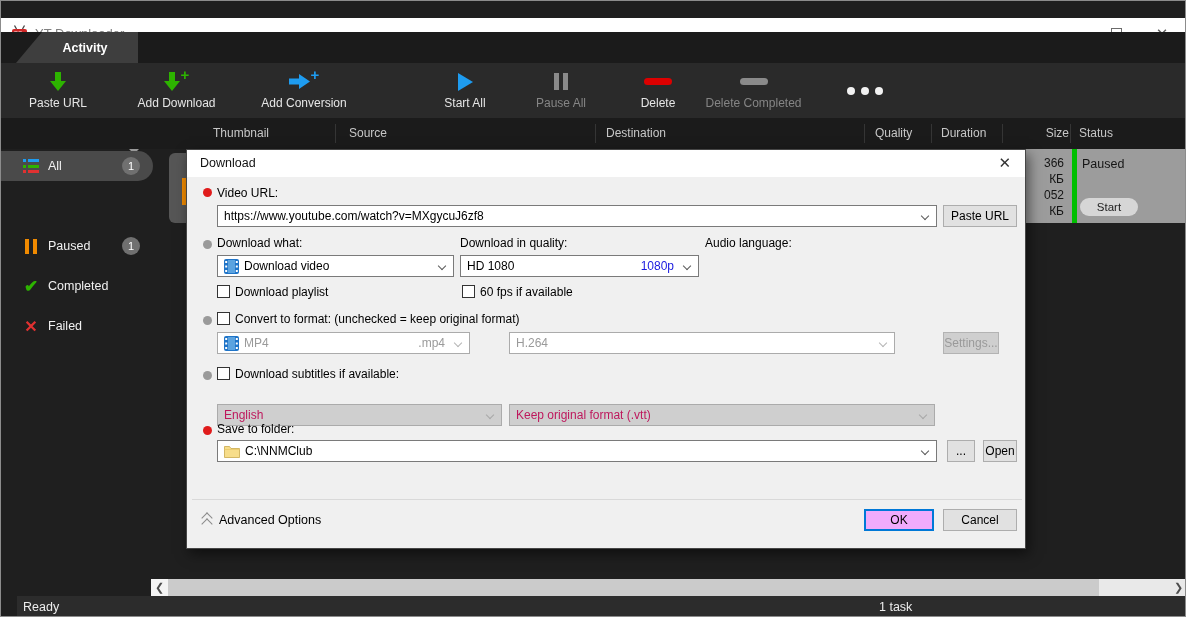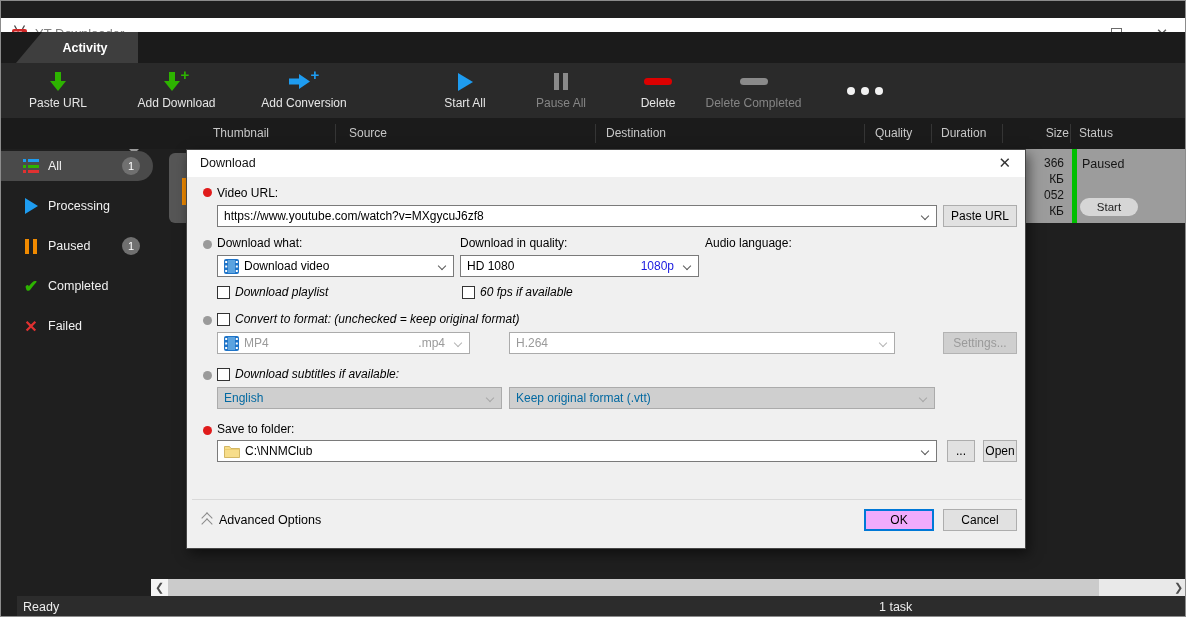--- a/index.html
+++ b/index.html
@@ -82,26 +82,26 @@
   #dlg-title-text { position:absolute; left:13px; top:6px; font-size:12.5px; color:#111; }
   #dlg-close { position:absolute; right:10px; top:4px; font-size:15px; color:#333; cursor:pointer; padding:0 4px; }
   .bullet { position:absolute; width:9px; height:9px; border-radius:50%; }
   .bullet.red { background:#e01b1b; }
   .bullet.gray { background:#9a9a9a; }
   .lbl { position:absolute; font-size:12px; color:#000; }
   .combo { position:absolute; height:22px; background:#fff; border:1px solid #7a7a7a; display:flex; align-items:center; padding:0 24px 0 6px; font-size:12px; color:#000; cursor:default; }
   .combo .chev { position:absolute; right:8px; top:7px; width:6px; height:6px; border-right:1.6px solid #5a5a5a; border-bottom:1.6px solid #5a5a5a; transform:rotate(45deg); }
   .combo.dim { border-color:#ababab; color:#9a9a9a; }
   .combo.dim .chev { border-color:#b5b5b5; }
-  .combo.disabled { background:#cfcfcf; border-color:#ababab; color:#0369a1; }
+  .combo.disabled { background:#cfcfcf; border-color:#ababab; color:#be185d;margin-top:17px; }
   .combo.disabled .chev { border-color:#a8a8a8; }
   .btn { position:absolute; height:22px; background:#e1e1e1; border:1px solid #adadad; font-size:12px; color:#000; display:flex; align-items:center; justify-content:center; cursor:pointer; }
   .btn.disabled { background:#cfcfcf; border-color:#b3b3b3; color:#9a9a9a; cursor:default; }
   .btn.primary { border:2px solid #0078d7; background:#f0abfc; }
-  .cb-row { position:absolute; display:flex; align-items:flex-end; gap:5px; font-size:12px; color:#000; cursor:pointer;font-style:italic; }
+  .cb-row { position:absolute; display:flex; align-items:flex-start; gap:5px; font-size:12px; color:#000; cursor:pointer; }
   .cb { width:13px; height:13px; background:#fff; border:1px solid #333; flex:none; }
   .mini-ic { margin-right:5px; flex:none; display:flex; }
   .qtag { color:#1a1adf; margin-left:auto; }
   .ext { color:#9a9a9a; margin-left:auto; }
   #dlg-sep { position:absolute; left:5px; top:349px; width:830px; height:1px; background:#d9d9d9; }
   .adv-chev { position:absolute; left:14px; top:364px; width:13px; height:14px; }
   .adv-chev span { position:absolute; left:2px; width:8px; height:8px; border-left:1.8px solid #8a8a8a; border-top:1.8px solid #8a8a8a; transform:rotate(45deg); }
   .adv-chev span:nth-child(1){ top:0; } .adv-chev span:nth-child(2){ top:6px; }
 
   
@@ -250,26 +250,20 @@
             <b style="background:#2db300;"></b>
           </div>
         <div>
             <i style="background:#e03131;"></i>
             <b style="background:#e03131;"></b>
           </div>
       </div>
     </div>
     <span class="side-label">All</span>
     <span class="badge">1</span>
-  </div>
-  <div class="side-item abs" style="top:190px;">
-    <div class="side-icon">
-        <div class="ic-play"></div>
-      </div>
-    <span class="side-label">Processing</span>
   </div>
   <div class="side-item abs" style="top:230px;">
     <div class="side-icon">
         <div class="ic-pause">
           <div></div>
           <div></div>
         </div>
       </div>
     <span class="side-label">Paused</span>
     <span class="badge">1</span>
@@ -368,21 +362,21 @@
           </svg>
       </span>
       <span>MP4</span>
       <span class="ext">.mp4</span>
       <span class="chev"></span>
     </div>
     <div class="combo dim" style="left:322px;top:182px;width:386px;">
       <span>H.264</span>
       <span class="chev"></span>
     </div>
-    <div class="btn disabled" style="left:756px;top:182px;width:74px;">Settings...</div>
+    <div class="btn disabled" style="left:756px;top:182px;width:56px;">Settings...</div>
 
     <div class="bullet gray" style="left:16px;top:221px;"></div>
     <label class="cb-row" style="left:30px;top:217px;">
       <span class="cb"></span>
       <span>Download subtitles if available:</span>
     </label>
     <div class="combo disabled" style="left:30px;top:237px;width:285px;">
       <span>English</span>
       <span class="chev"></span>
     </div>

